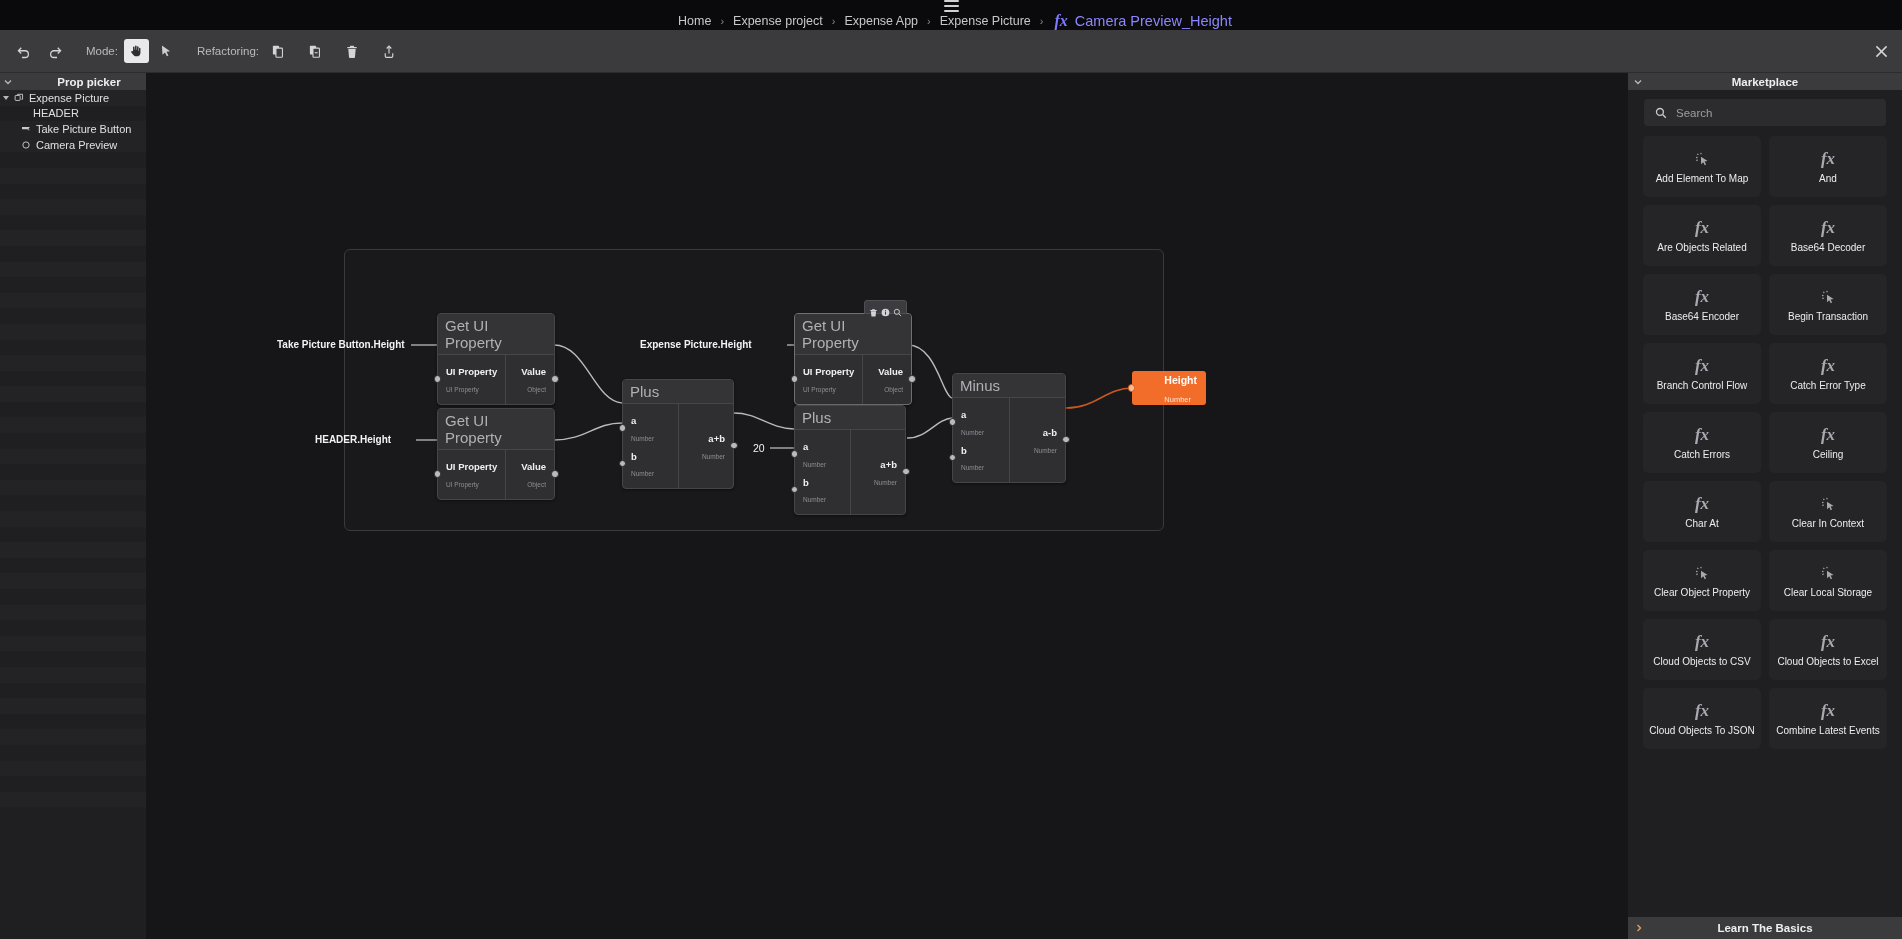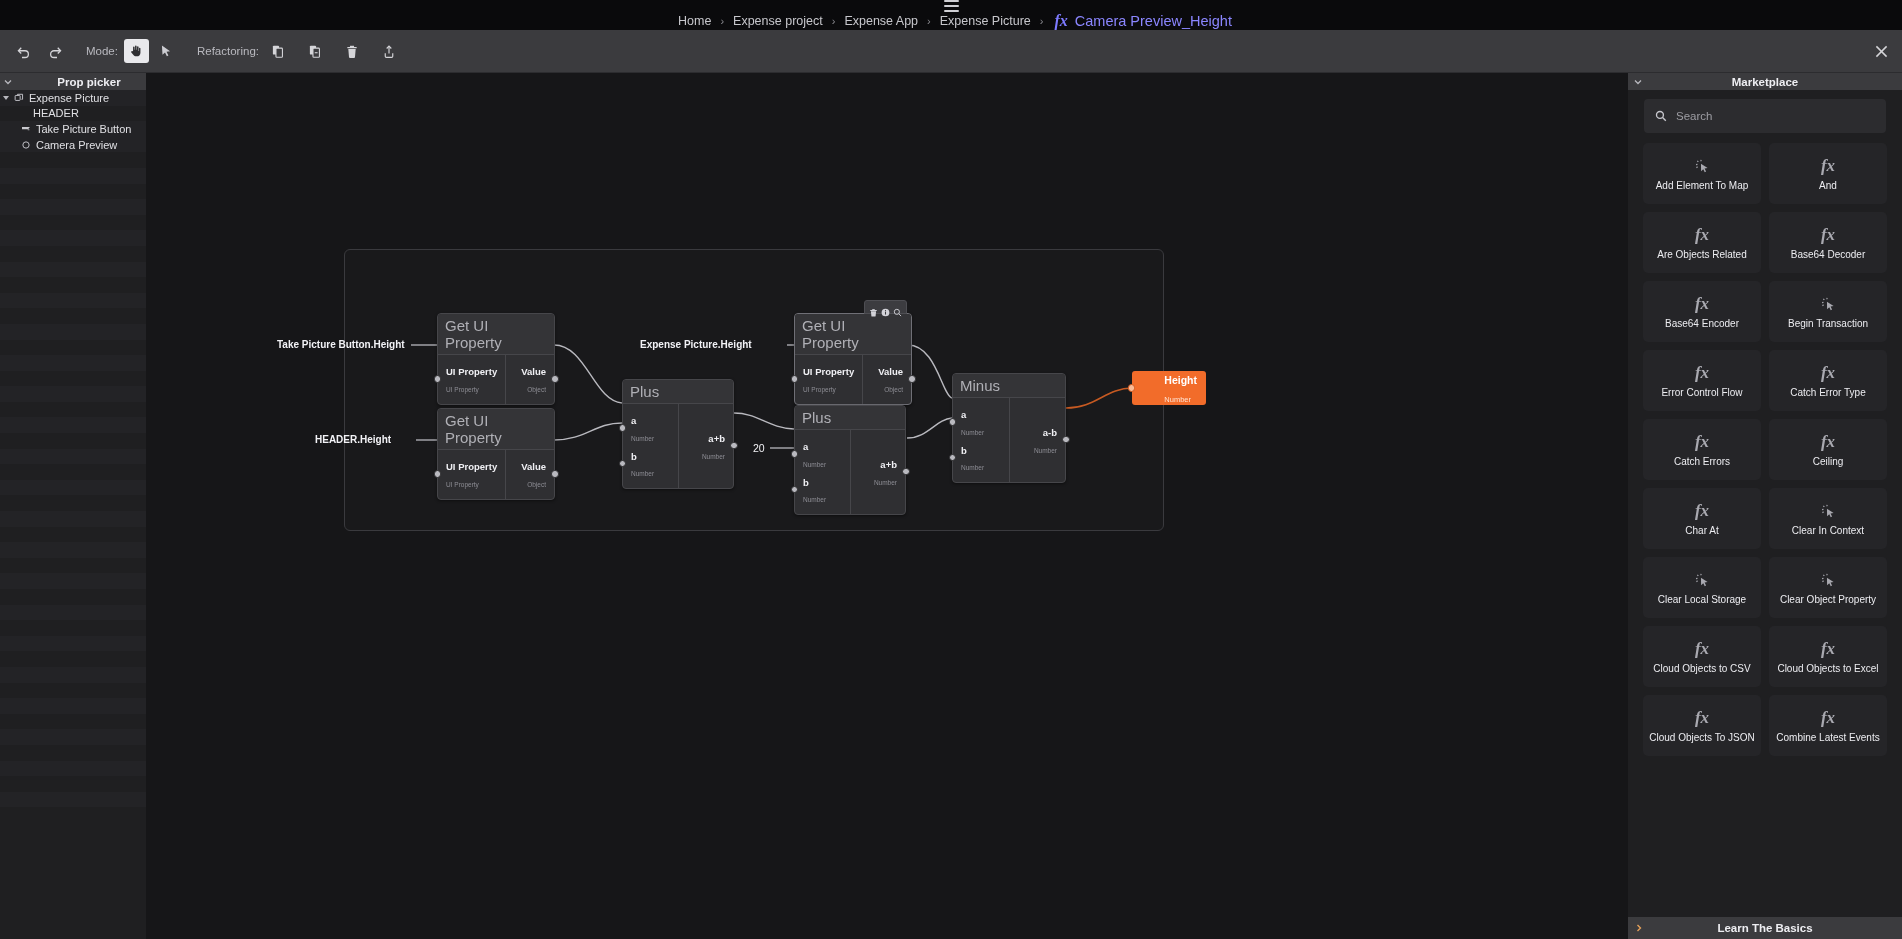--- a/index.html
+++ b/index.html
@@ -192,21 +192,21 @@
     height: 17px; background: #3b3b3e; display: flex; align-items: center;
     position: relative; padding-left: 4px; flex: none;
   }
   .mkt-head .chev { width: 12px; height: 12px; color: #b8b8be; }
   .mkt-head .mkt-title {
     position: absolute; left: 0; right: 0; text-align: center;
     font-size: 11.5px; font-weight: bold; color: #eeeef2; pointer-events: none;
   }
   .mkt-search-wrap { padding: 9px 16px 8px 16px; flex: none; }
   .mkt-search {
-    height: 34px; background: #2c2c2f; border-radius: 4px;
+    height: 27px; background: #2c2c2f; border-radius: 4px;
     display: flex; align-items: center; gap: 9px; padding: 0 11px;
   }
   .mkt-search .mag { width: 12px; height: 12px; color: #c8c8ce; }
   .mkt-search .ph { font-size: 11.5px; color: #9d9da3; }
   .mkt-grid {
     flex: 1; display: grid; grid-template-columns: 1fr 1fr;
     gap: 8px; padding: 2px 15px 8px 15px; overflow: hidden; align-content: start;
   }
   .tile {
     background: #252528; border-radius: 5px; height: 61px;
@@ -705,21 +705,21 @@
           <svg width="17" height="17" viewBox="0 0 22 22" fill="none" stroke="currentColor" stroke-width="1.5">
             <path d="M9 7.6 17.6 13l-3.9.6 1.9 3.9-1.7.8-1.9-3.9-2.8 2.6z" fill="currentColor" stroke="none"></path>
             <path d="M4.3 3.6 5.6 5M9.2 2.4l-.3 1.8M2.7 8.5l1.8-.3M3.2 12.6l1.4-1.2"></path>
           </svg>
         </span>
         <span class="tile-label">Begin Transaction</span>
       </div>
 
       <div class="tile">
         <span class="tile-ico fx">fx</span>
-        <span class="tile-label">Error Control Flow</span>
+        <span class="tile-label">Branch Control Flow</span>
       </div>
 
       <div class="tile">
         <span class="tile-ico fx">fx</span>
         <span class="tile-label">Catch Error Type</span>
       </div>
 
       <div class="tile">
         <span class="tile-ico fx">fx</span>
         <span class="tile-label">Catch Errors</span>
@@ -745,31 +745,31 @@
         <span class="tile-label">Clear In Context</span>
       </div>
 
       <div class="tile">
         <span class="tile-ico">
           <svg width="17" height="17" viewBox="0 0 22 22" fill="none" stroke="currentColor" stroke-width="1.5">
             <path d="M9 7.6 17.6 13l-3.9.6 1.9 3.9-1.7.8-1.9-3.9-2.8 2.6z" fill="currentColor" stroke="none"></path>
             <path d="M4.3 3.6 5.6 5M9.2 2.4l-.3 1.8M2.7 8.5l1.8-.3M3.2 12.6l1.4-1.2"></path>
           </svg>
         </span>
-        <span class="tile-label">Clear Local Storage</span>
+        <span class="tile-label">Clear Object Property</span>
       </div>
 
       <div class="tile">
         <span class="tile-ico">
           <svg width="17" height="17" viewBox="0 0 22 22" fill="none" stroke="currentColor" stroke-width="1.5">
             <path d="M9 7.6 17.6 13l-3.9.6 1.9 3.9-1.7.8-1.9-3.9-2.8 2.6z" fill="currentColor" stroke="none"></path>
             <path d="M4.3 3.6 5.6 5M9.2 2.4l-.3 1.8M2.7 8.5l1.8-.3M3.2 12.6l1.4-1.2"></path>
           </svg>
         </span>
-        <span class="tile-label">Clear Object Property</span>
+        <span class="tile-label">Clear Local Storage</span>
       </div>
 
       <div class="tile">
         <span class="tile-ico fx">fx</span>
         <span class="tile-label">Cloud Objects to CSV</span>
       </div>
 
       <div class="tile">
         <span class="tile-ico fx">fx</span>
         <span class="tile-label">Cloud Objects to Excel</span>

